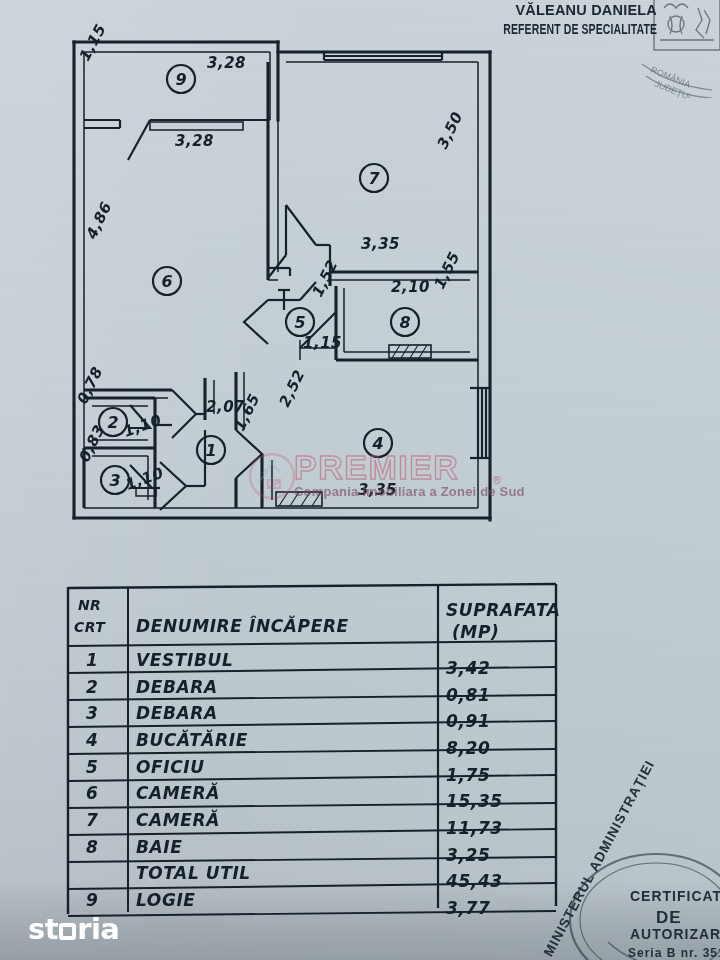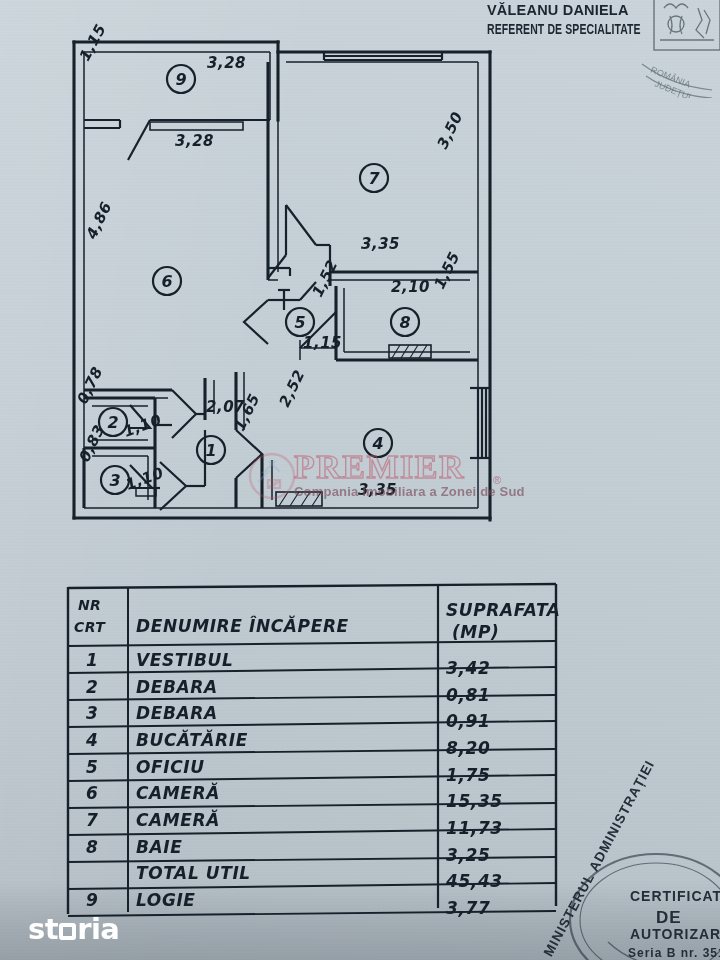--- a/index.html
+++ b/index.html
@@ -50,21 +50,21 @@
   .tbl-sm{font-size:14px;letter-spacing:.4px;}
   .tbl-num{font-size:17px;}
 
   
   .stamp{
     position:absolute;
     font-family:"Liberation Sans", sans-serif;
     color:#1b2630;
     pointer-events:none;
   }
-  #stamp-top{left:487px;top:2px;width:170px;}
+  #stamp-top{left:487px;top:2px;width:170px;text-align:right;}
   #stamp-top .l1{font-size:14.5px;font-weight:700;letter-spacing:.2px;white-space:nowrap;}
   #stamp-top .l2{font-size:10.5px;font-weight:700;letter-spacing:.1px;white-space:nowrap;
                  transform:scaleY(1.35);transform-origin:left top;margin-top:2px;}
 
   .seal{position:absolute;opacity:.55;}
   #seal-top{left:640px;top:-6px;width:96px;height:104px;}
   #seal-bot{left:548px;top:846px;width:176px;height:118px;opacity:.62;}
 
   
   #cert{position:absolute;left:552px;top:852px;width:170px;height:108px;color:#232e38;}
@@ -72,21 +72,21 @@
              white-space:nowrap;}
   #cert .c1{left:2px;top:92px;transform:rotate(-62deg);transform-origin:left bottom;}
   #cert .c2{left:78px;top:36px;font-size:14px;}
   #cert .c3{left:104px;top:56px;font-size:17px;}
   #cert .c4{left:78px;top:74px;font-size:14px;}
   #cert .c5{left:76px;top:94px;font-size:12px;font-weight:700;}
 
   
   #wm{position:absolute;left:248px;top:448px;width:260px;height:62px;pointer-events:none;}
   #wm .word{
-    font-family:Liberation Serif, serif;
+    font-family:Liberation Sans, sans-serif;
     font-size:34px;font-weight:700;letter-spacing:1.5px;
     color:transparent;-webkit-text-stroke:1.4px rgba(190,90,110,.55);
     position:absolute;left:46px;top:0px;
   }
   #wm .reg{position:absolute;left:245px;top:26px;font-size:11px;color:rgba(170,80,100,.65);}
   #wm .tag{
     position:absolute;left:46px;top:36px;font-size:13px;font-weight:700;
     color:rgba(120,70,85,.62);letter-spacing:.2px;white-space:nowrap;
   }
   #wm .mark{position:absolute;left:-2px;top:2px;width:52px;height:52px;opacity:.5;}

